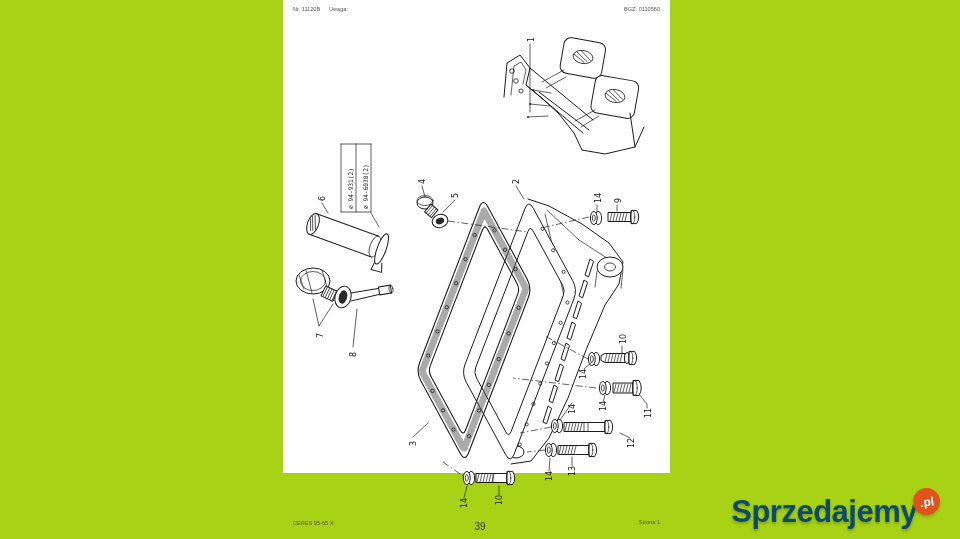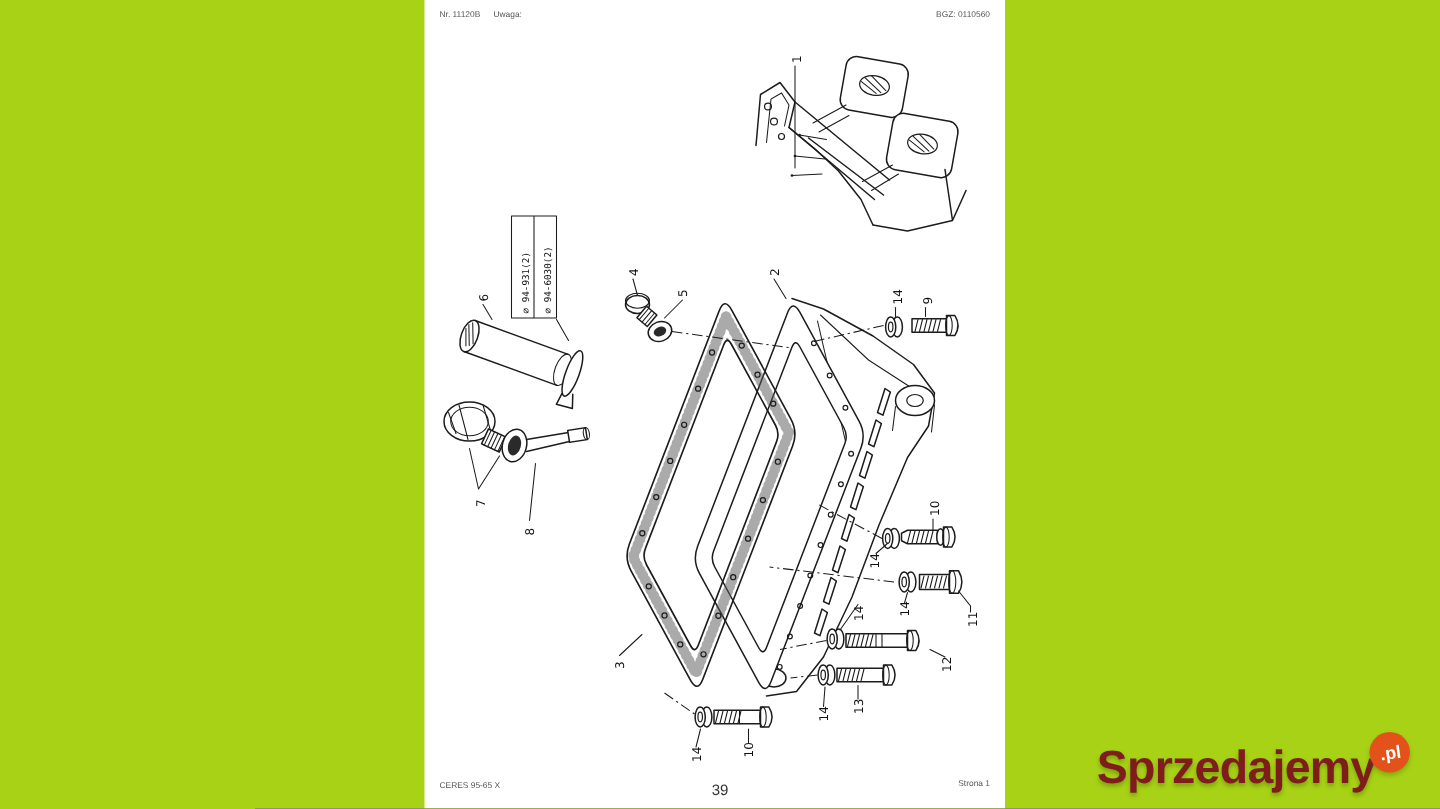--- a/index.html
+++ b/index.html
@@ -1,42 +1,42 @@
 <!DOCTYPE html>
 <html style="--bg: #a8d216; --badge: #e4521b; --ink: #1c1c1c;"><head>
 <meta charset="utf-8">
 <style>
   :root{
     --bg:#a8d216; --badge:#e4521b; --ink:#1c1c1c; --page:#ffffff;
   }
   html,body{margin:0;padding:0;background:#777;}
   .stage{position:relative;width:960px;height:539px;overflow:hidden;
          background:var(--bg);font-family:"Liberation Sans",sans-serif;}
-  .page{position:absolute;left:283px;top:0;width:387px;height:539px;background:var(--page);}
+  .page{position:absolute;left:283px;top:0;width:387px;height:473px;background:var(--page);}
   .page svg{position:absolute;left:0;top:0;}
 
   
   .ln{stroke:var(--ink);fill:none;stroke-width:1;stroke-linecap:round;stroke-linejoin:round;}
   .tn{stroke:var(--ink);fill:none;stroke-width:.7;stroke-linecap:round;}
   .fw{fill:#fff;stroke:var(--ink);stroke-width:1;stroke-linejoin:round;}
   .fwn{fill:#fff;stroke:none;}
   .hole{fill:none;stroke:var(--ink);stroke-width:.8;}
   .dot{fill:var(--ink);stroke:none;}
   .stip{stroke:#555;fill:none;stroke-width:7;stroke-dasharray:.6 3.2;opacity:.5;stroke-linecap:round;}
   .cl{stroke:var(--ink);fill:none;stroke-width:.7;stroke-dasharray:7 2.5 1.5 2.5;}
   .lbl{font-family:"DejaVu Sans",sans-serif;font-size:8px;font-weight:500;fill:#111;}
   .pn{font-family:"DejaVu Sans Mono","DejaVu Sans",monospace;font-size:6.2px;fill:#111;}
   .hdr{font-family:"Liberation Sans",sans-serif;font-size:5.6px;fill:#555;}
   .ftr{font-family:"Liberation Sans",sans-serif;font-size:5.6px;fill:#555;}
   .pg{font-family:"Liberation Sans",sans-serif;font-size:10px;fill:#333;}
 
   
   .logo{position:absolute;right:20px;bottom:12px;display:flex;align-items:flex-start;z-index:5;}
   .logo-text{font-family:"Liberation Sans",sans-serif;font-weight:bold;font-size:31px;
-             line-height:1;color:#7f1d1d;letter-spacing:-.5px;
+             line-height:1;color:#0c4a6e;letter-spacing:-.5px;
              text-shadow:0 2px 3px rgba(70,100,0,.45);}
   .logo-badge{width:27px;height:27px;border-radius:50%;background:var(--badge);
               display:flex;align-items:center;justify-content:center;
               margin-left:-4px;margin-top:-8px;box-shadow:0 2px 3px rgba(70,100,0,.35);}
   .logo-badge span{color:#fff;font-weight:bold;font-size:12px;transform:rotate(-8deg);}
 </style>
 </head>
 <body>
 
 <div class="stage">

